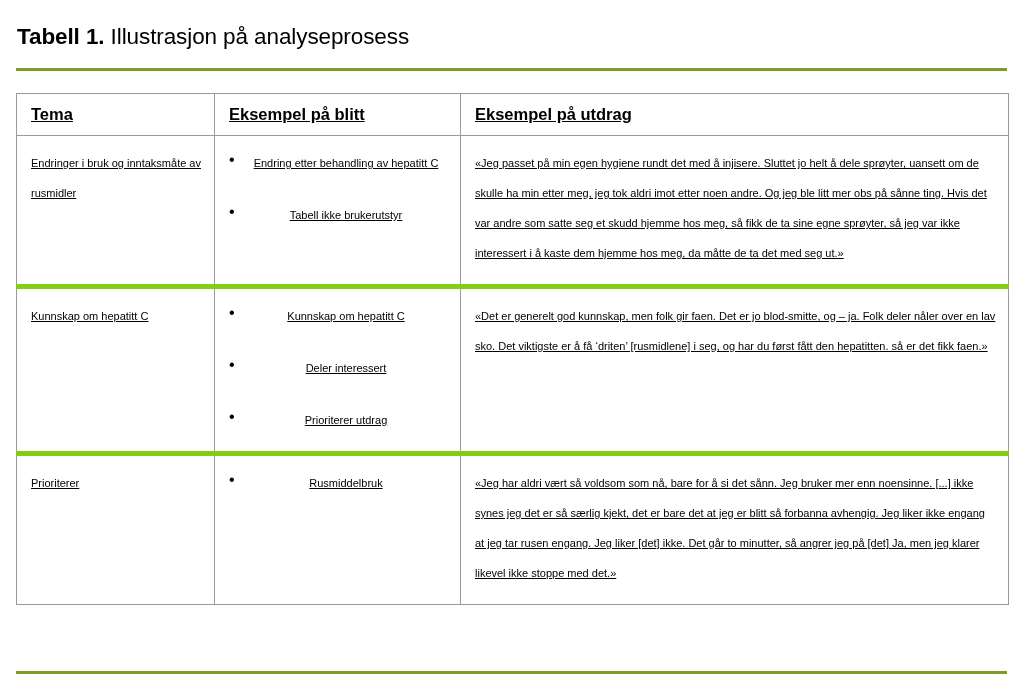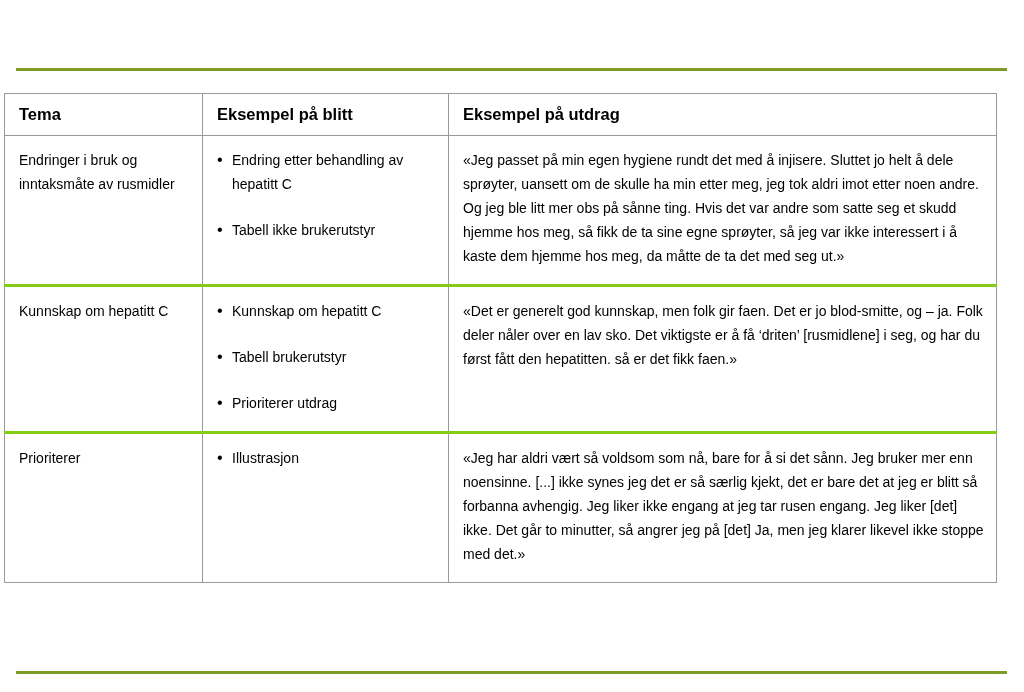--- a/index.html
+++ b/index.html
@@ -46,23 +46,24 @@
     width: 991px;
     height: 3px;
     background: #7d9b27;
   }
   .rule-top { top: 68px; }
   .rule-bottom { top: 671px; }
 
   
   .table-wrap {
     position: absolute;
-    left: 4px;
+    left: 16px;
     top: 93px;
     width: 992px;
+    text-decoration: underline;
   }
   table.analysis {
     width: 992px;
     border-collapse: collapse;
     table-layout: fixed;
     border: 1px solid #9a9a9a;
   }
   table.analysis col.c1 { width: 198px; }
   table.analysis col.c2 { width: 246px; }
   table.analysis col.c3 { width: 548px; }
@@ -78,40 +79,41 @@
     padding: 0;
   }
   table.analysis thead th {
     font-size: 16.5px;
     font-weight: bold;
     line-height: 22px;
     padding: 9px 12px 10px 14px;
     border-bottom: 1px solid #9a9a9a;
   }
   table.analysis tbody td {
-    font-size: 14px;
-    line-height: 24px;
+    font-size: 11px;
+    line-height: 30px;
     padding: 12px 12px 16px 14px;
   }
   table.analysis tbody tr + tr td {
-    border-top: 3px solid #84cc16;
+    border-top: 5px solid #84cc16;
     margin-left: 16px;
   }
   table.analysis tbody tr:last-child td {
     border-bottom: 1px solid #9a9a9a;
   }
 
   .theme-text {
     display: block;
   }
 
   ul.codes {
     list-style: none;
     margin: 0;
     padding: 0;
+    text-align: center;
   }
   ul.codes li {
     position: relative;
     padding-left: 15px;
     margin: 0 0 22px 0;
   }
   ul.codes li:last-child {
     margin-bottom: 0;
   }
   ul.codes li::before {
@@ -126,20 +128,23 @@
   .quote {
     display: block;
     hyphens: none;
   }
 </style>
 </head>
 <body>
 
 <div class="page">
 
+  <div class="caption">
+    <span class="caption-label">Tabell 1.</span><span class="caption-text"> Illustrasjon på analyseprosess</span>
+  </div>
 
   <div class="rule rule-top"></div>
 
   <div class="table-wrap">
     <table class="analysis">
       <colgroup>
         <col class="c1">
         <col class="c2">
         <col class="c3">
       </colgroup>
@@ -167,36 +172,36 @@
           </td>
         </tr>
 
         <tr>
           <td>
             <span class="theme-text">Kunnskap om hepatitt C</span>
           </td>
           <td>
             <ul class="codes">
               <li>Kunnskap om hepatitt C</li>
-              <li>Tabell brukerutstyr</li>
+              <li>Deler interessert</li>
               <li>Prioriterer utdrag</li>
             </ul>
           </td>
           <td>
             <span class="quote">«Det er generelt god kunnskap, men folk gir faen. Det er jo blod-smitte, og – ja. Folk deler nåler over en lav sko. Det viktigste er å få ‘driten’ [rusmidlene] i seg, og har du først fått den hepatitten. så er det fikk faen.»</span>
           </td>
         </tr>
 
         <tr>
           <td>
             <span class="theme-text">Prioriterer</span>
           </td>
           <td>
             <ul class="codes">
-              <li>Illustrasjon</li>
+              <li>Rusmiddelbruk</li>
             </ul>
           </td>
           <td>
             <span class="quote">«Jeg har aldri vært så voldsom som nå, bare for å si det sånn. Jeg bruker mer enn noensinne. [...] ikke synes jeg det er så særlig kjekt, det er bare det at jeg er blitt så forbanna avhengig. Jeg liker ikke engang at jeg tar rusen engang. Jeg liker [det] ikke. Det går to minutter, så angrer jeg på [det] Ja, men jeg klarer likevel ikke stoppe med det.»</span>
           </td>
         </tr>
 
       </tbody>
     </table>
   </div>

